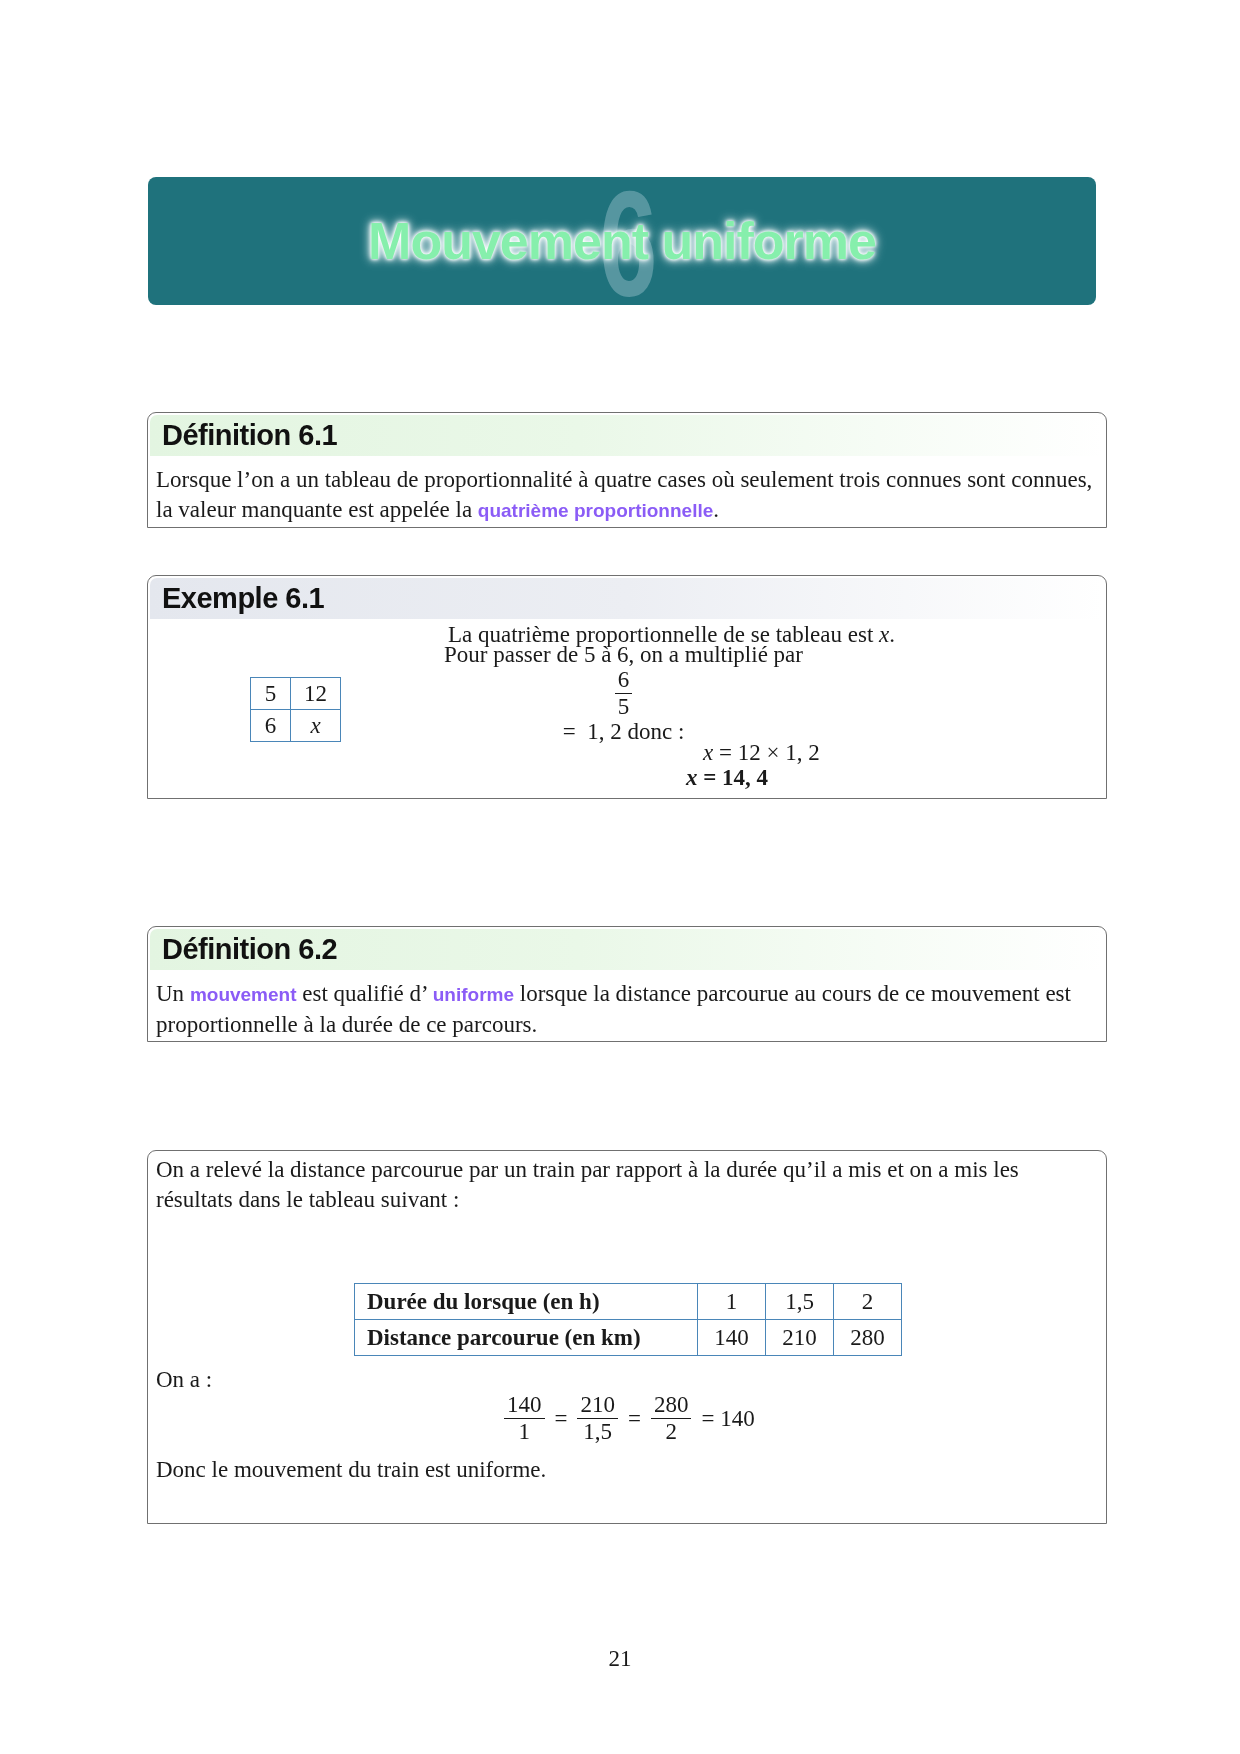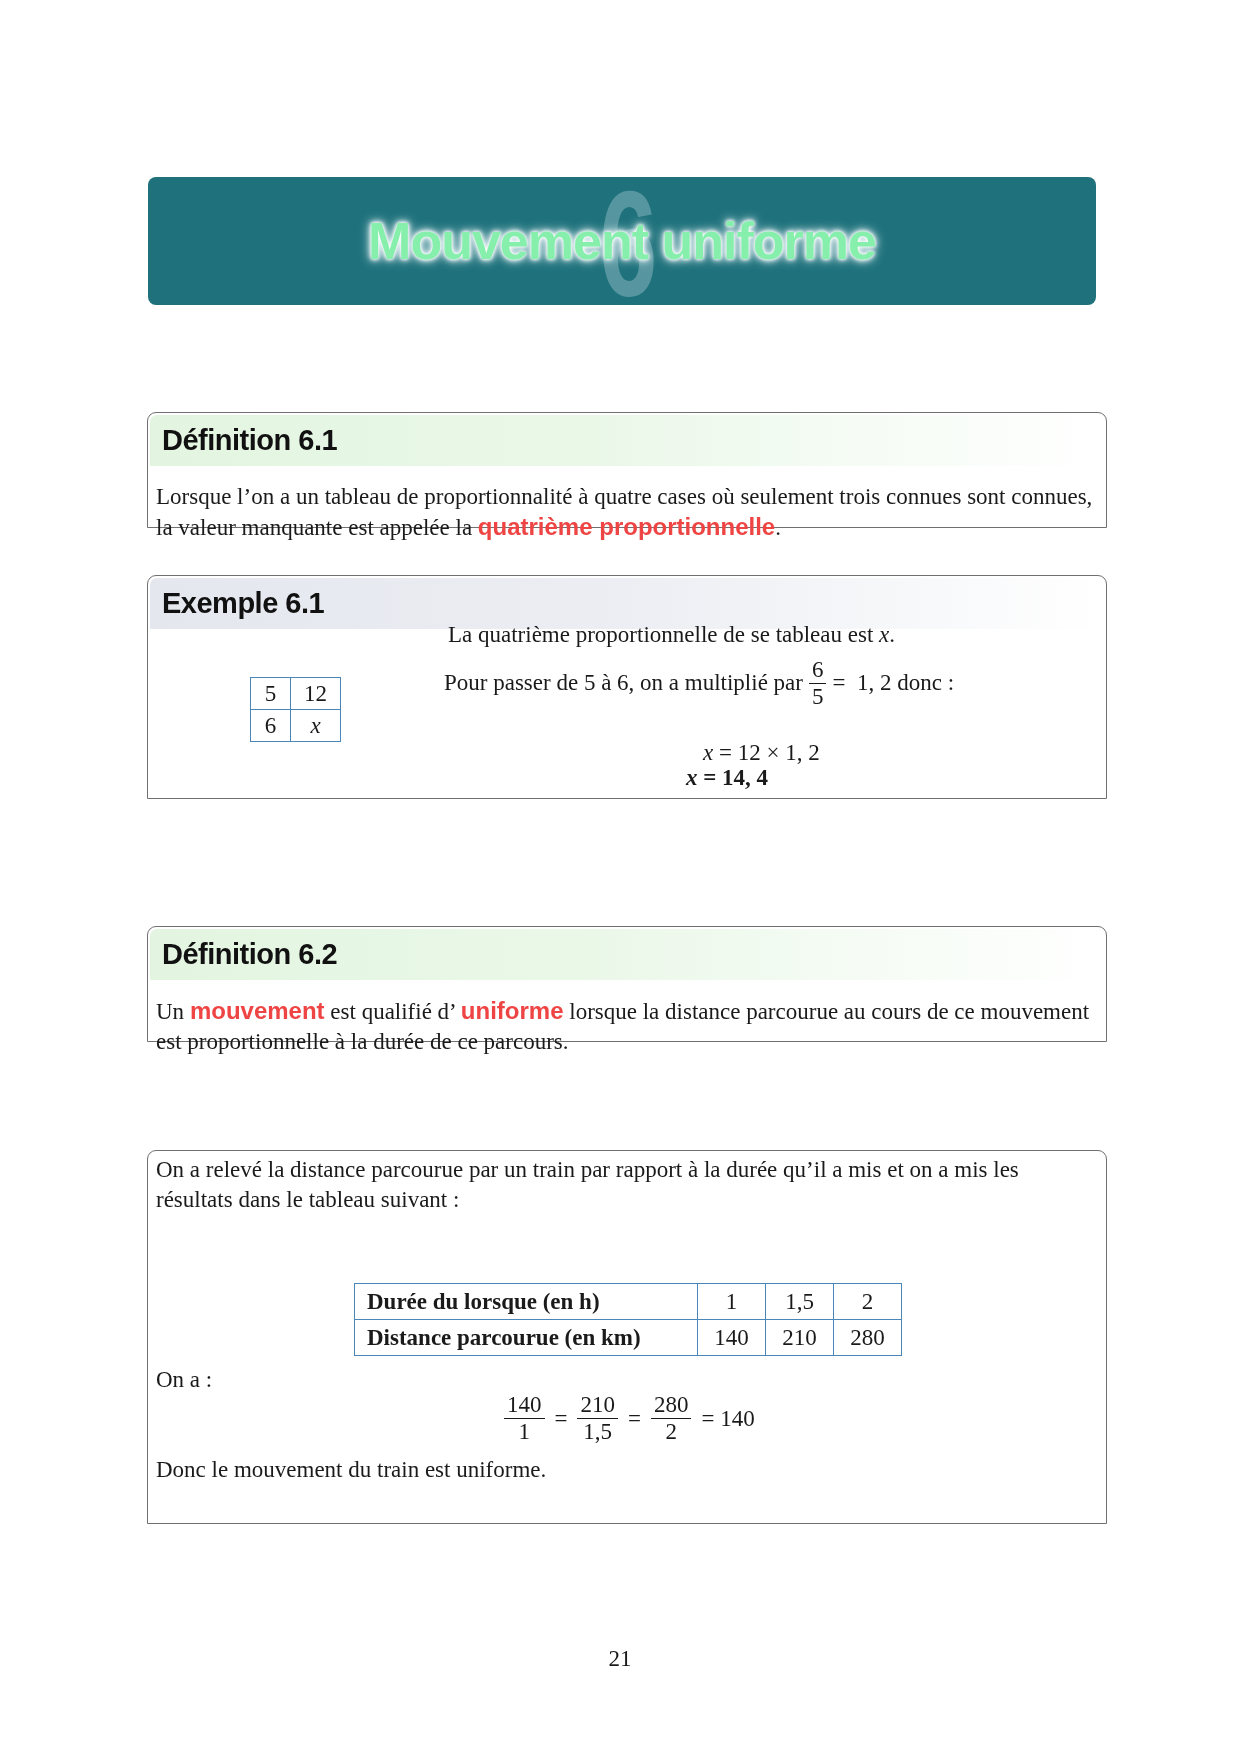--- a/index.html
+++ b/index.html
@@ -15,44 +15,44 @@
                 font-size: 150px; line-height: 150px; color: #6aa3ad; opacity: 0.75;
                 transform: scaleX(0.7); padding-left: 18px; }
   .banner-title { position: absolute; left: 0; right: 0; top: 34px; text-align: center;
                   font-family: "Liberation Sans", "DejaVu Sans", sans-serif; font-weight: bold;
                   font-size: 52px; line-height: 60px; color: #86efac; letter-spacing: -1px;
                   text-shadow: 0 0 3px #fff, 0 0 5px #fff, 0 0 8px #e6f4f6, 0 0 12px #cfe6ea; }
 
   
   .box { position: absolute; left: 147px; width: 958px; border: 1.5px solid #707070;
          border-top-left-radius: 9px; border-top-right-radius: 9px; background: #fff; }
-  .box-head { height: 51px; margin: 2px 2px 12px 2px; border-top-left-radius: 7px; border-top-right-radius: 7px;
+  .box-head { height: 41px; margin: 2px 2px 5px 2px; border-top-left-radius: 7px; border-top-right-radius: 7px;
               display: flex; align-items: center; padding-left: 12px;
               font-family: "Liberation Sans", "DejaVu Sans", sans-serif; font-weight: bold;
               font-size: 29px; color: #111; letter-spacing: -0.5px; }
   .def .box-head { background: linear-gradient(to right, #e3f5e1 0%, #eaf8e8 45%, #ffffff 100%); }
   .ex .box-head { background: linear-gradient(to right, #e4e7ee 0%, #eceef3 50%, #ffffff 100%); }
   .box-body { padding: 4px 8px 6px 8px; font-size: 23px; line-height: 30px; }
   .box-body p { margin: 0; }
-  .kw { font-family: "Liberation Sans", "DejaVu Sans", sans-serif; font-weight: bold; color: #ef4444; font-size: 24px; }
+  .kw { font-family: "Liberation Sans", "DejaVu Sans", sans-serif; font-weight: bold; color: #8b5cf6; font-size: 19px; }
 
   .def1 { top: 412px; height: 114px; }
   .ex1 { top: 575px; height: 222px; }
   .def2 { top: 926px; height: 114px; }
   .ex2 { top: 1150px; height: 372px; }
 
   
   .mini-table { position: absolute; left: 102px; top: 101px; border-collapse: collapse; }
   .mini-table td { border: 1.5px solid #4a86b8; width: auto; height: 31px; padding: 0 10px;
                    text-align: center; font-size: 23px; line-height: 28px; }
   .mini-table td.c1 { width: 19px; }
   .mini-table td.c2 { width: 29px; }
   .ex1-text { position: absolute; left: 296px; top: 46px; width: 640px; font-size: 23px; }
   .ex1-line1 { position: absolute; left: 4px; top: 0; white-space: nowrap; text-align: right; }
-  .ex1-line2 { position: absolute; left: 0; top: 36px; white-space: nowrap; display: flex; align-items: center; height: 50px; }
+  .ex1-line2 { position: absolute; left: 0; top: 20px; white-space: nowrap; display: flex; align-items: center; height: 50px; flex-direction: column; }
   .frac { display: inline-flex; flex-direction: column; align-items: center; vertical-align: middle;
           margin: 0 6px; line-height: 24px; }
   .frac .num { padding: 0 3px 1px 3px; border-bottom: 1.5px solid #1a1a1a; }
   .frac .den { padding: 1px 3px 0 3px; }
   .ex1-calc1 { position: absolute; left: 242px; top: 118px; white-space: nowrap; margin-left: 17px; }
   .ex1-calc2 { position: absolute; left: 242px; top: 143px; white-space: nowrap; font-weight: bold; }
   .ital { font-style: italic; }
 
   
   .ex2-intro { padding: 4px 8px 0 8px; font-size: 23px; line-height: 30px; }

